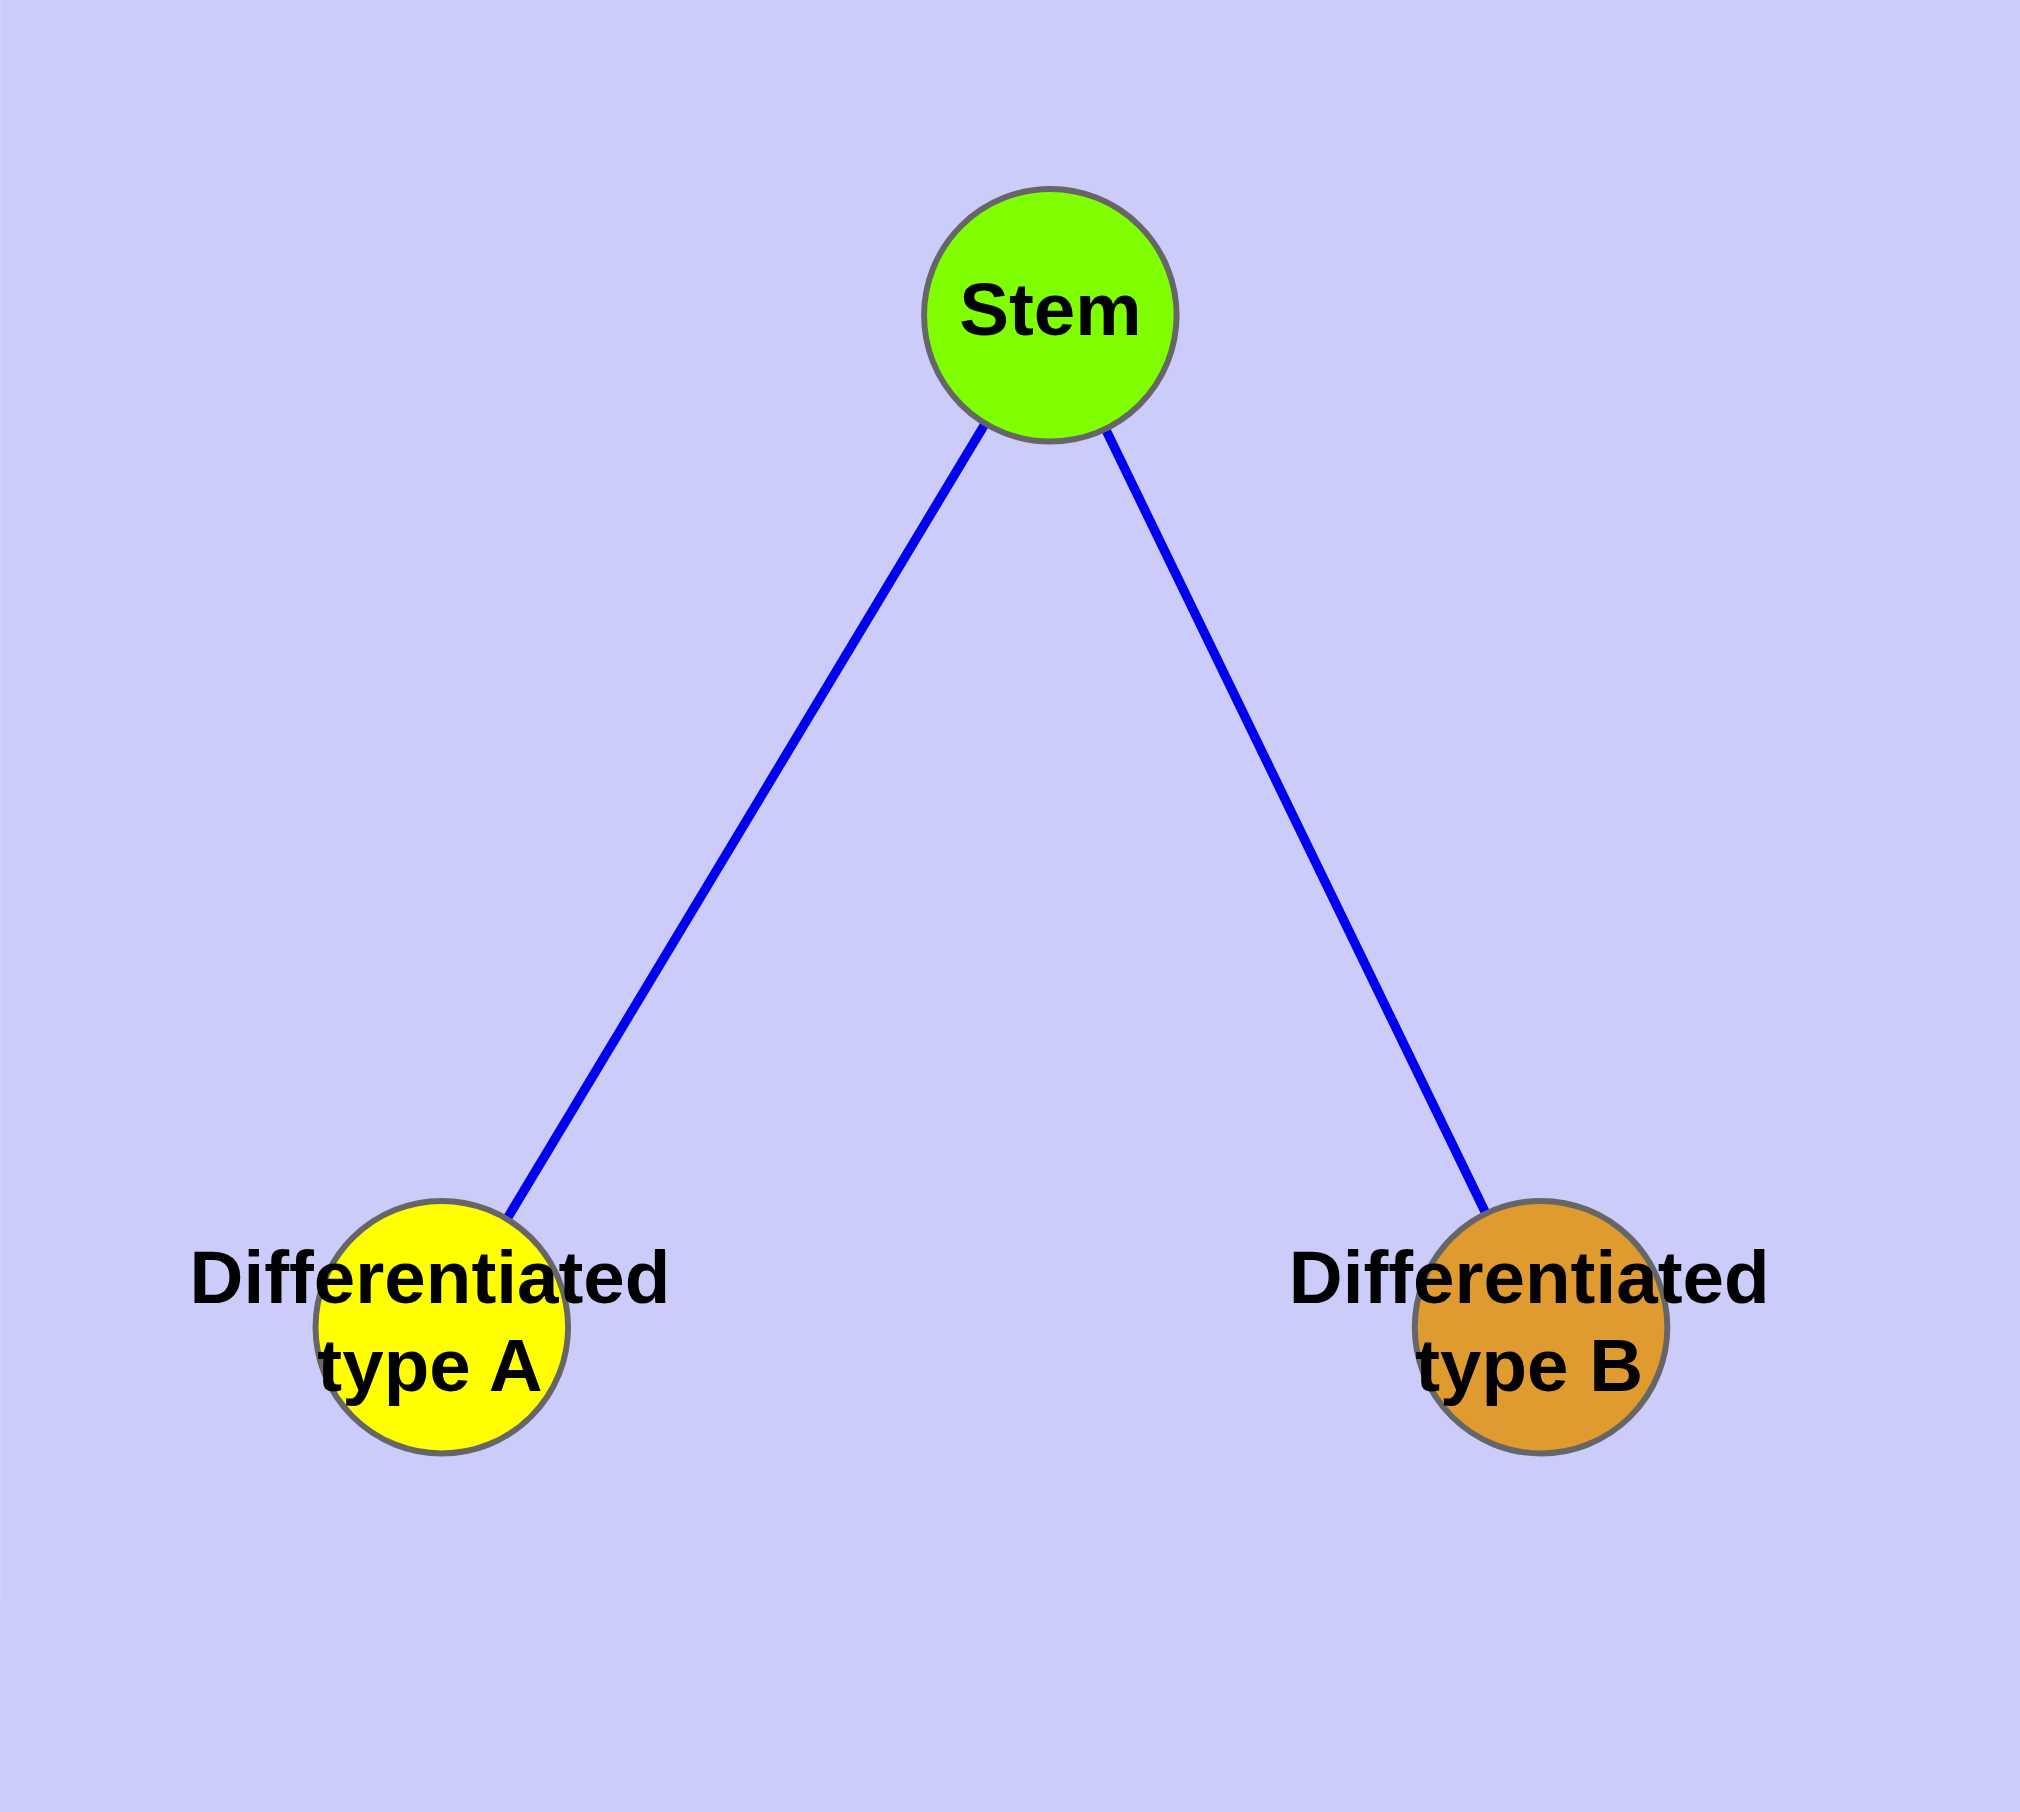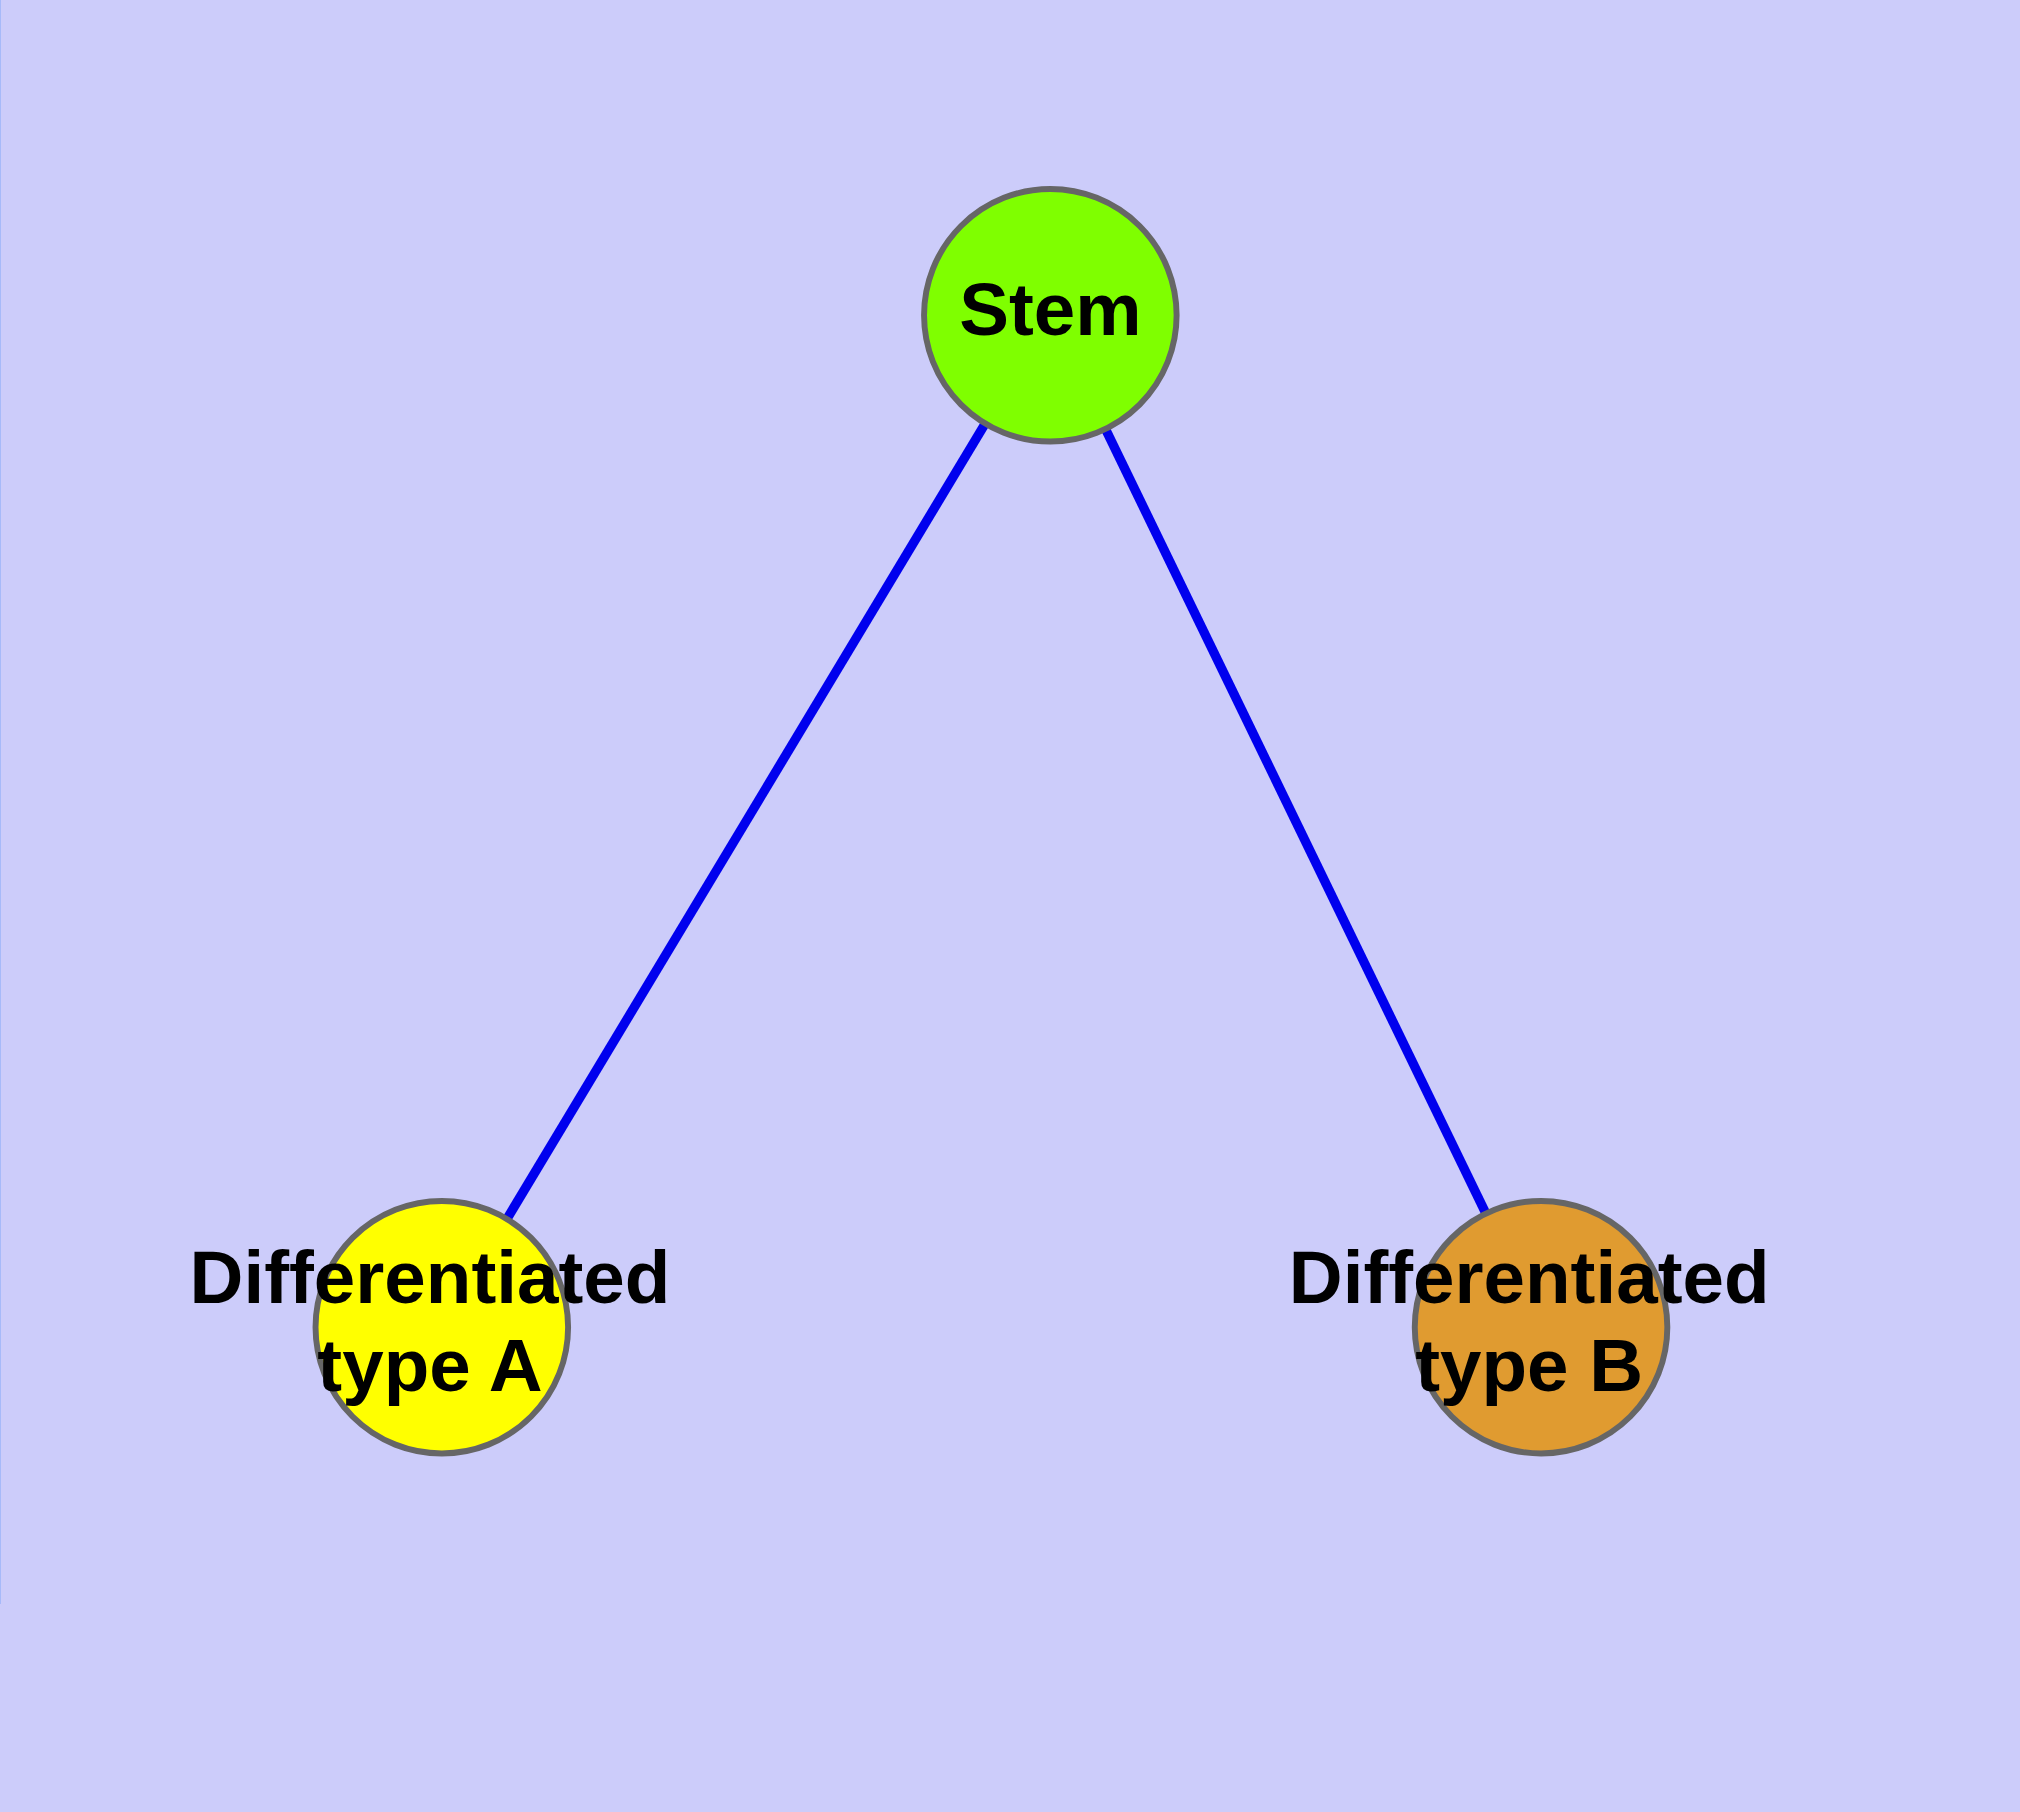--- a/index.html
+++ b/index.html
@@ -5,21 +5,21 @@
 <style>
   html, body {
     margin: 0;
     padding: 0;
     background: #ccccfa;
   }
   #canvas {
     position: relative;
     width: 2021px;
     height: 1604px;
-    background: #3b82f6;
+    background: #e5e5e5;
     overflow: hidden;
     font-family: "Liberation Sans", sans-serif;
   }
   #graph-svg {
     position: absolute;
     top: 0;
     left: 0;
     width: 2021px;
     height: 1812px;
     display: block;

